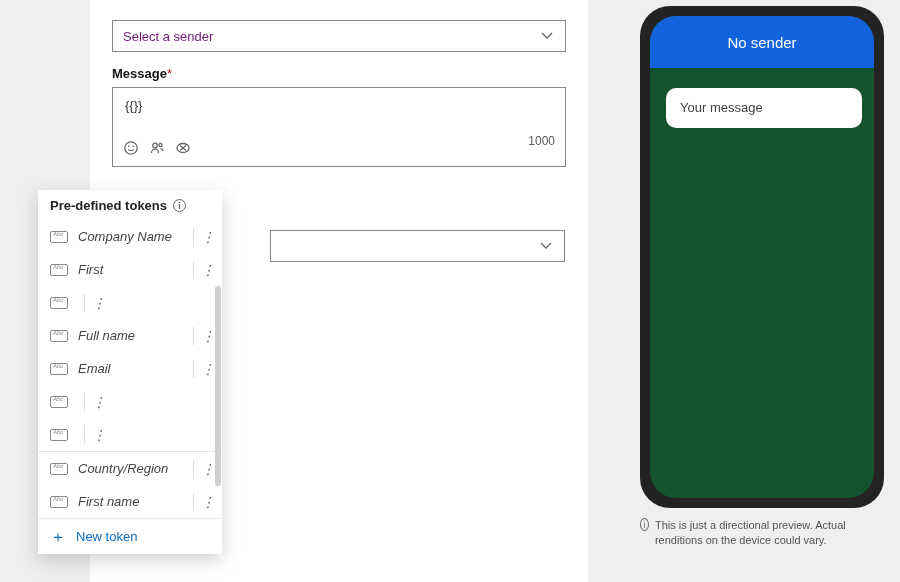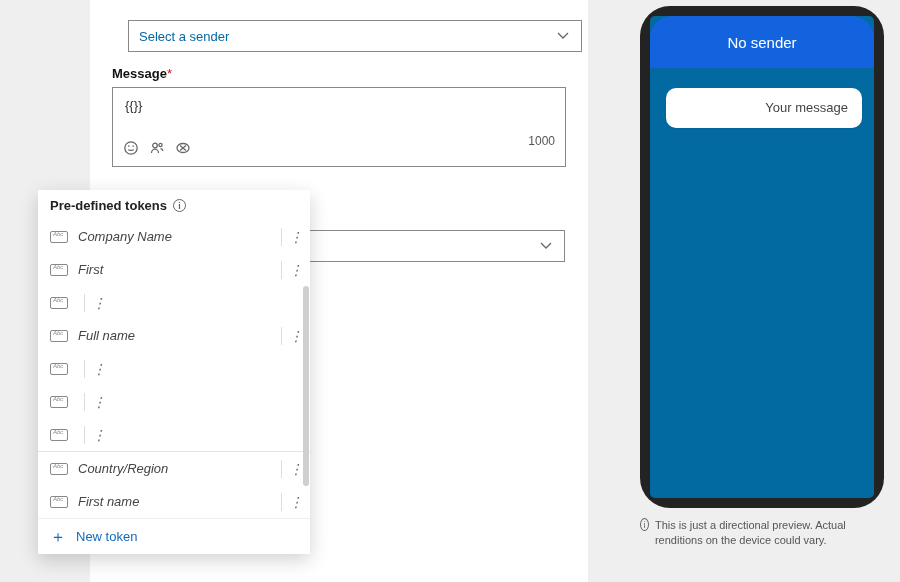--- a/index.html
+++ b/index.html
@@ -36,24 +36,23 @@
 
   .select-box {
     width: 100%;
     height: 32px;
     border: 1px solid #8a8886;
     display: flex;
     align-items: center;
     justify-content: space-between;
     padding: 0 10px;
     background: #fff;
-    color: #0369a1;
+    color: #701a75;
     font-size: 13px;
     cursor: pointer;
-    margin-left: 16px;
   }
   .chev { font-size: 12px; color: #555; }
 
   .msg-box {
     width: 100%;
     border: 1px solid #8a8886;
     background: #fff;
     margin-top: 2px;
   }
   .msg-text {
@@ -87,21 +86,21 @@
     justify-content: flex-end;
     padding: 0 10px;
     cursor: pointer;
   }
 
   
   .tokens-popup {
     position: absolute;
     left: 38px;
     top: 190px;
-    width: 272px;
+    width: 184px;
     background: #fff;
     box-shadow: 0 6px 18px rgba(0,0,0,.18);
   }
   .tokens-header {
     height: 30px;
     display: flex;
     align-items: center;
     gap: 6px;
     padding: 0 12px;
     font-weight: 600;
@@ -200,26 +199,25 @@
     top:6px;
     width:244px;
     height:502px;
     background:#232323;
     border-radius:30px;
     padding:10px;
   }
   .phone-screen{
     width:100%;
     height:100%;
-    background:#0369a1;
-    border-radius:5px;
+    background:#14532d;
+    border-radius:26px;
     overflow:hidden;
     display:flex;
     flex-direction:column;
-    text-align:right;
   }
   .phone-header{
     height:52px;
     background:#1363df;
     color:#fff;
     display:flex;
     align-items:center;
     justify-content:center;
     font-size:15px;
     border-top-left-radius:22px;
@@ -340,20 +338,21 @@
       <span class="tok-more">⋮</span>
     </div>
     <div class="token-row">
       <span class="tok-ic"></span>
       <span class="tok-label">Full name</span>
       <span class="tok-sep"></span>
       <span class="tok-more">⋮</span>
     </div>
     <div class="token-row">
       <span class="tok-ic"></span>
+      <span class="tok-label">Email</span>
       <span class="tok-sep"></span>
       <span class="tok-more">⋮</span>
     </div>
     <div class="token-row">
       <span class="tok-ic"></span>
       <span class="tok-sep"></span>
       <span class="tok-more">⋮</span>
     </div>
     <div class="token-row">
       <span class="tok-ic"></span>

